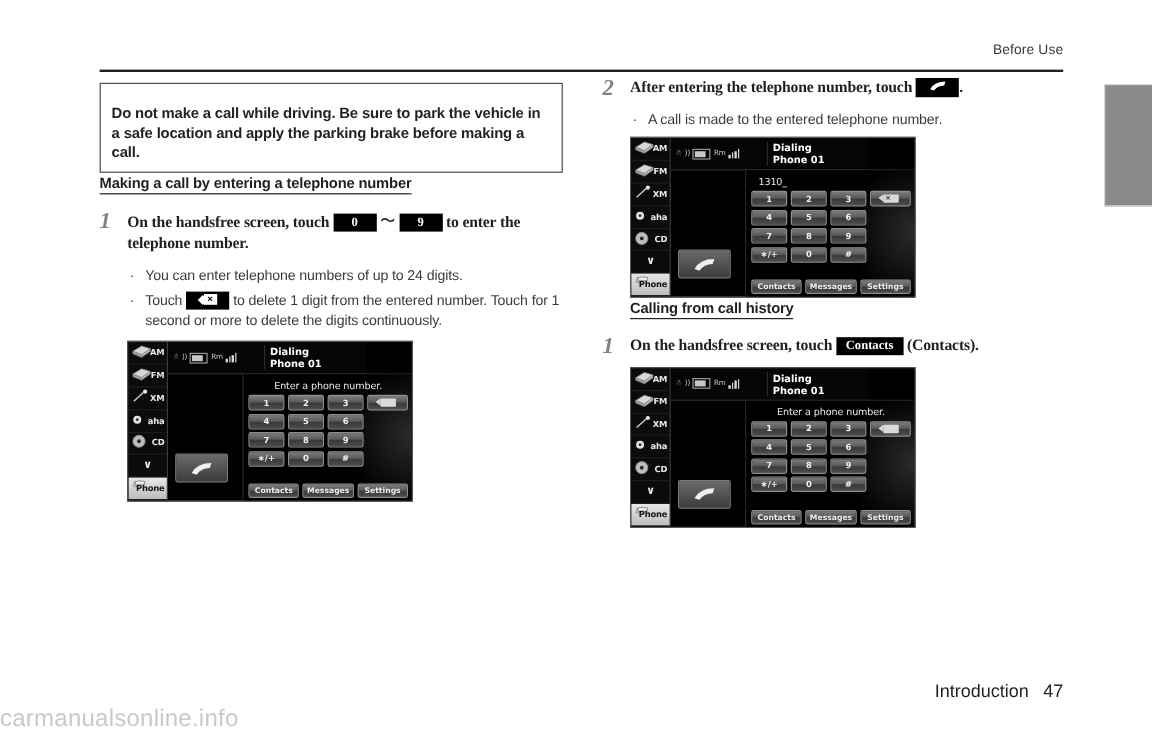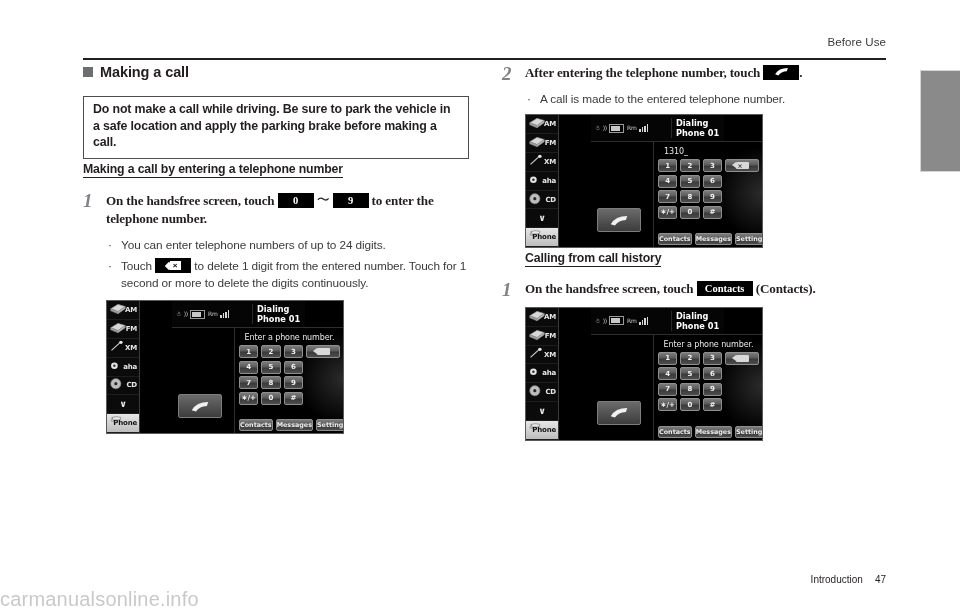--- a/index.html
+++ b/index.html
@@ -109,21 +109,21 @@
   .warn-tri::after {
     content: "";
     position: absolute;
     left: -1px; top: 4px;
     width: 2px; height: 5px;
     background: #ececec;
   }
   .warn-body {
     border: 1.3px solid #4d4d4d;
     margin-top: 5px;
-    padding: 4px 9px 7px 9px;
+    padding: 16px 9px 7px 9px;
     font-size: 12.4px;
     font-weight: bold;
     line-height: 1.35;
     letter-spacing: -.15px;
     box-sizing: border-box;
   }
 
   
   .body-par {
     font-size: 12.4px;
@@ -244,21 +244,20 @@
   .hu {
     position: relative;
     background: #000;
     border: 1px solid #58595b;
     box-sizing: border-box;
     width: 238px;
     height: 134px;
     display: flex;
     font-family: "DejaVu Sans", sans-serif;
     overflow: hidden;
-    gap: 32px;
   }
 
   
   .hu-rail {
     width: 32px;
     flex: 0 0 32px;
     background: #0b0b0b;
     display: flex;
     flex-direction: column;
     border-right: 1px solid #3a3a3a;
@@ -454,21 +453,21 @@
     align-items: center;
     justify-content: center;
     box-sizing: border-box;
   }
 
   
   .footer {
     position: absolute;
     right: 74px;
     bottom: 26px;
-    font-size: 10px;
+    font-size: 15px;
     color: #231f20;
   }
   .footer .pg {
     font-weight: normal;
     margin-left: 12px;
   }
   .watermark {
     position: absolute;
     left: 0; right: 0;
     bottom: 0;
@@ -483,24 +482,20 @@
 </style>
 </head>
 <body>
 
 <div class="running-head">Before Use</div>
 <div class="head-rule"></div>
 <div class="thumb-tab"></div>
 
 <div class="col col-left">
 
-  <div class="sec-head">
-    <span class="sq"></span>
-    <span>Making a call</span>
-  </div>
 
   <div class="warn-body">Do not make a call while driving. Be sure to park the vehicle in a safe location and apply the parking brake before making a call.</div>
 
 
   <div>
     <span class="sub-head">Making a call by entering a telephone number</span>
   </div>
 
   <div class="step">
     <div class="step-num">1</div>

